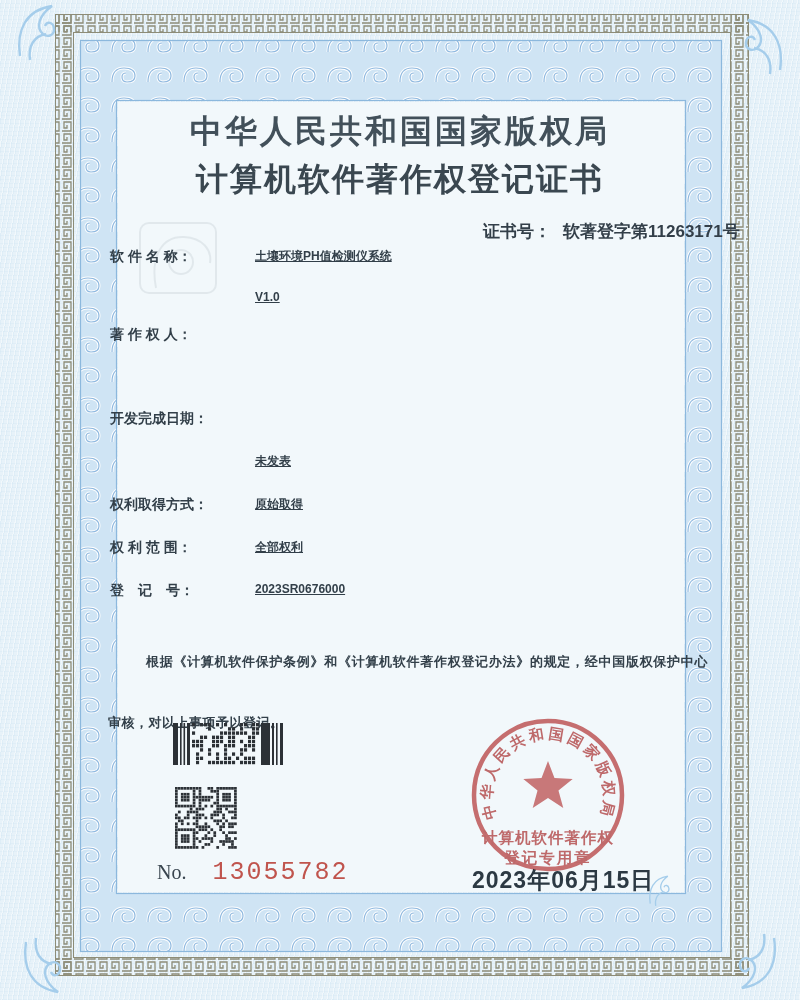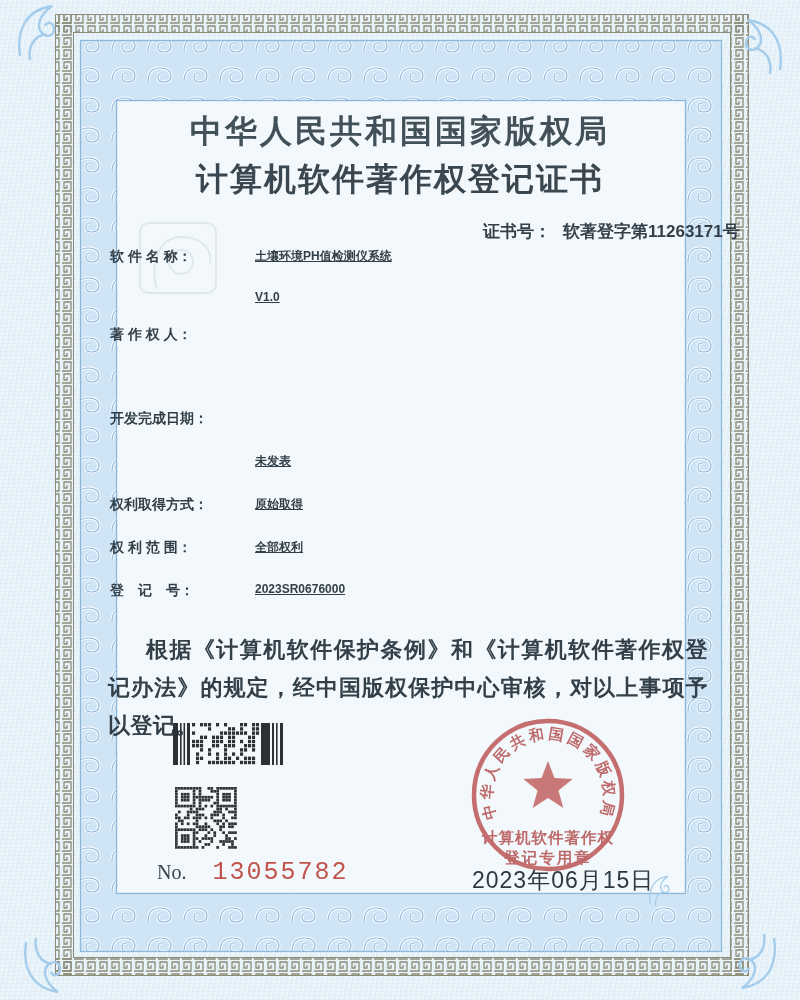--- a/index.html
+++ b/index.html
@@ -18,27 +18,27 @@
           font-size:32px;letter-spacing:3px;color:#42505a;}
   .cert-title{left:0;top:158px;width:800px;text-align:center;
           font-family:"Liberation Serif","DejaVu Serif",serif;font-weight:700;
           font-size:32px;letter-spacing:2px;color:#3a4750;}
   .cert-no{left:483px;top:220px;font-size:17px;font-weight:700;color:#333f49;}
   .cert-no .val{margin-left:12px;}
   .field-label{left:110px;font-size:14px;font-weight:700;color:#323f49;white-space:pre;}
   .field-value{left:255px;font-size:12px;font-weight:700;color:#323f49;white-space:pre;text-decoration:underline;}
   .row-0{top:248px}.row-0b{top:290px}.row-1{top:326px}.row-2{top:410px}
   .row-3{top:453px}.row-4{top:496px}.row-5{top:539px}.row-6{top:582px}
-  .statement{left:108px;top:631px;width:600px;font-size:22px;line-height:38px;
+  .statement{left:108px;top:631px;width:600px;font-size:13px;line-height:61px;
              font-weight:700;color:#33404a;text-indent:38px;letter-spacing:.5px;text-align:justify;}
   .serial{left:157px;top:858px;font-size:20px;color:#39454f;
           font-family:"Liberation Serif","DejaVu Serif",serif;}
   .serial .num{font-family:"Liberation Mono","DejaVu Sans Mono",monospace;
                color:#c0544d;letter-spacing:2px;margin-left:26px;font-size:25px;}
-  .issue-date{left:472px;top:865px;font-size:23px;font-weight:400;color:#2c3943;letter-spacing:1px;}
+  .issue-date{left:472px;top:865px;font-size:23px;font-weight:700;color:#2c3943;letter-spacing:1px;}
 </style>
 </head>
 <body>
 
 <div class="page">
 
   <svg class="abs layer-decor" width="800" height="1000" viewBox="0 0 800 1000">
     <defs>
       <pattern id="meander" width="12" height="12" patternUnits="userSpaceOnUse">
         <path d="M2 11 H11 V2 H4 V8 H7 V5" fill="none" stroke="#8d8c77" stroke-width="1.3"></path>

